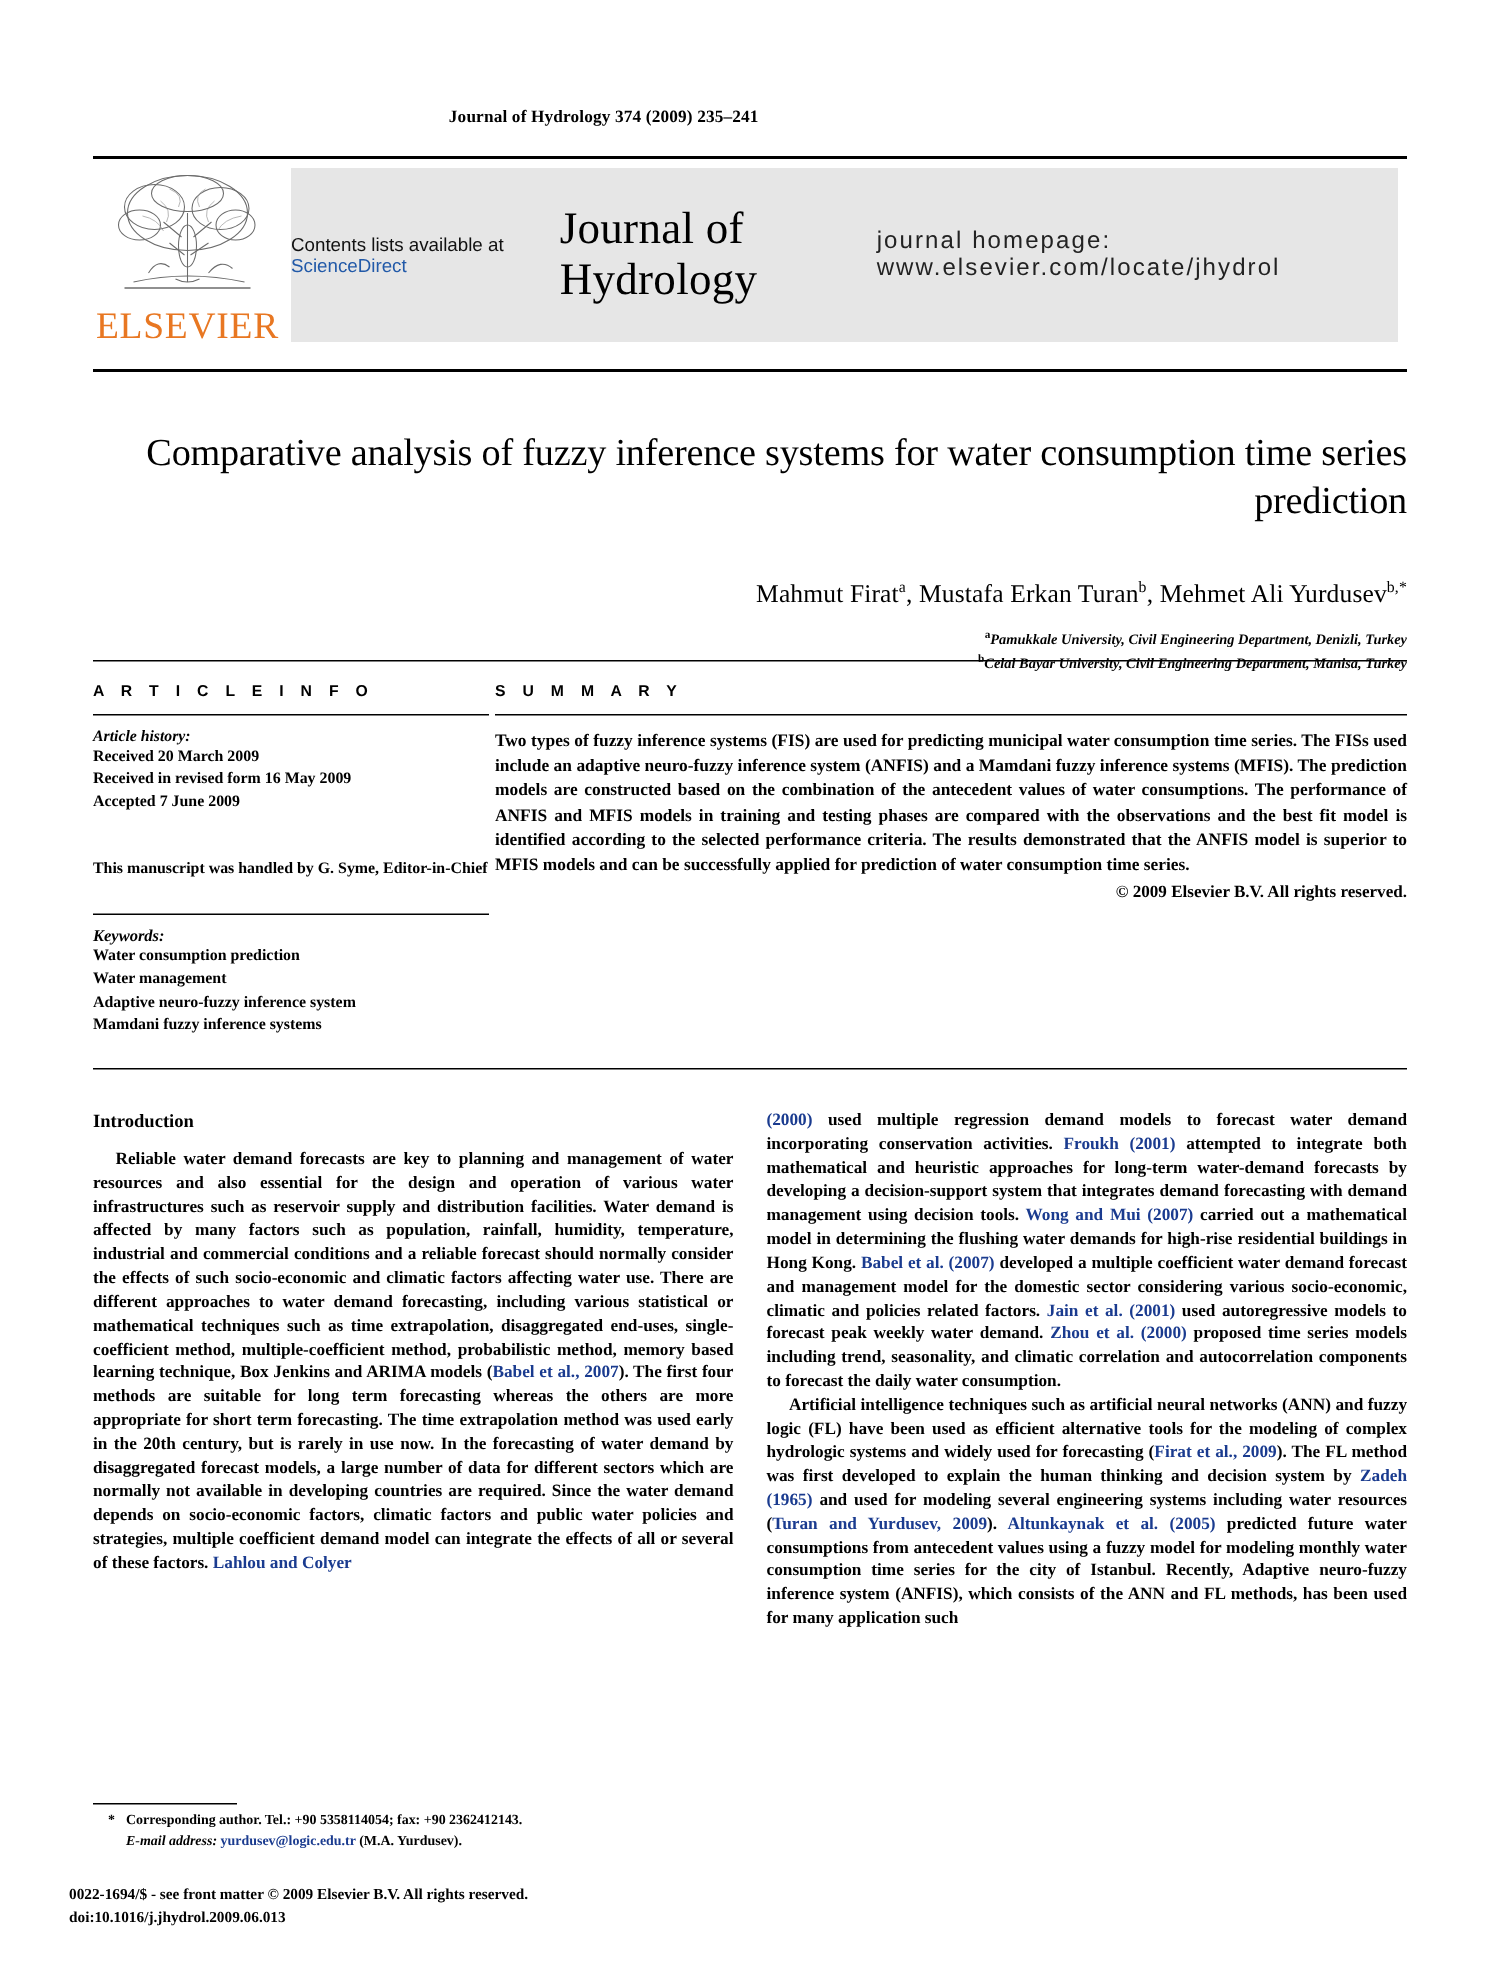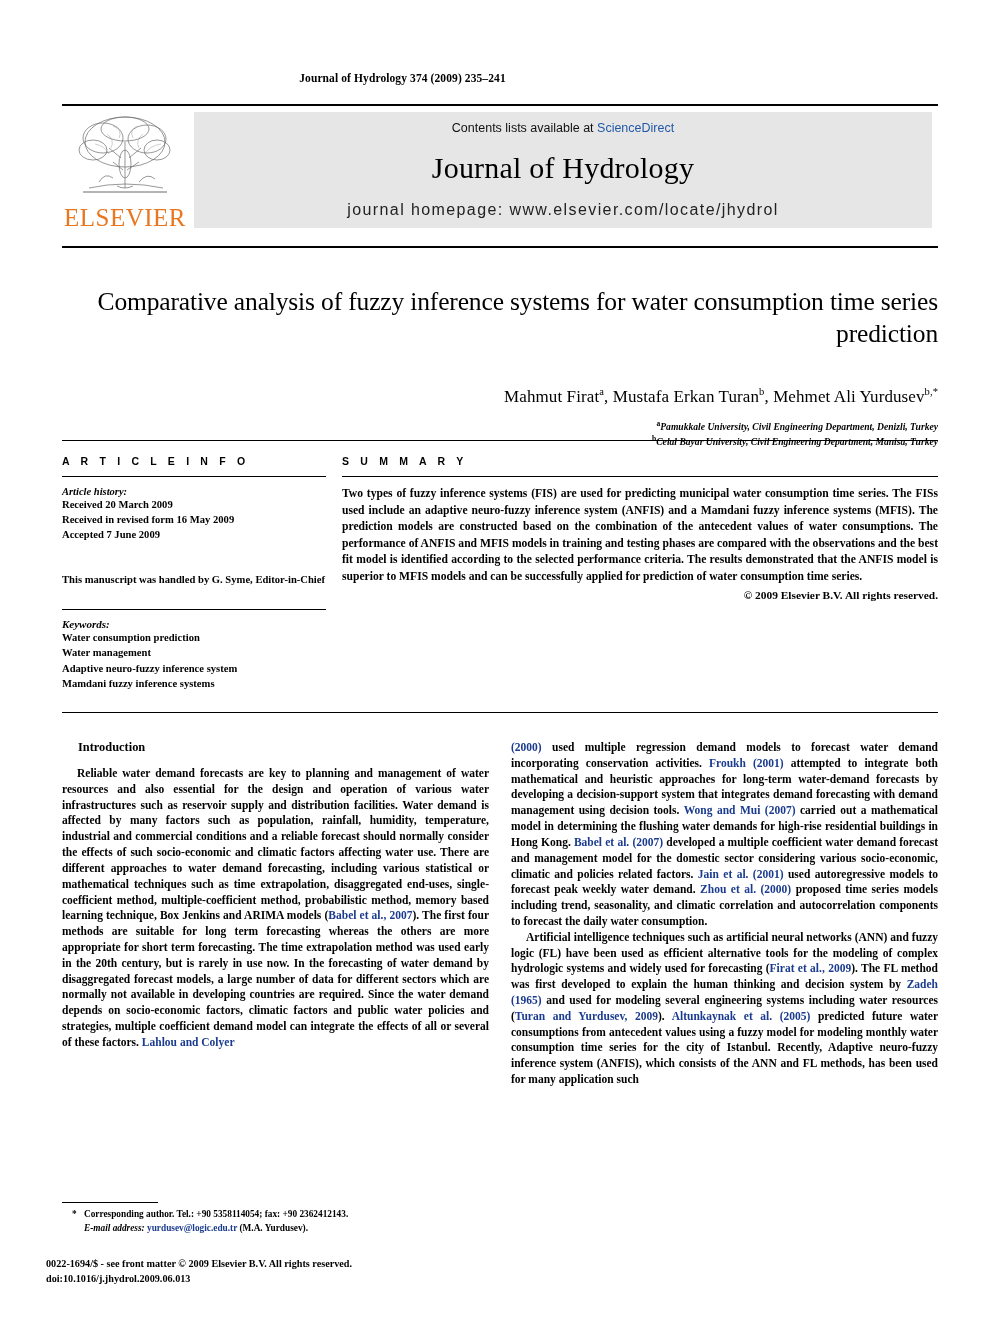--- a/index.html
+++ b/index.html
@@ -28,21 +28,21 @@
   .logo-cell{width:126px;flex:0 0 126px;display:flex;flex-direction:column;
              align-items:center;justify-content:flex-end;padding-bottom:2px;}
   .tree-wrap{width:112px;height:92px;display:block;}
   .elsevier-word{
     font-family:"Liberation Serif", serif;
     color:#E87722;font-size:25px;letter-spacing:.5px;line-height:1;
     margin-top:1px;font-weight:normal;
   }
   .center-cell{
     flex:1 1 auto;background:#e6e6e6;margin:0 6px;
-    display:flex;flex-direction:column;align-items:center;justify-content:space-between;
+    display:flex;flex-direction:row;align-items:center;justify-content:space-between;
     padding:9px 0 9px 0;height:116px;box-sizing:border-box;
   }
   .contents-line{font-family:"Liberation Sans",sans-serif;font-size:12.5px;color:#111;}
   .sd-link{color:#2159a8;}
   .journal-title{
     font-family:"Liberation Serif", serif;
     font-size:30px;letter-spacing:.2px;color:#000;
   }
   .homepage-line{
     font-family:"Liberation Sans",sans-serif;font-size:16px;color:#222;
@@ -79,21 +79,21 @@
   .authors{font-size:17px;margin-top:36px;letter-spacing:.1px;}
   .authors sup{font-size:10.5px;}
   .affils{margin-top:12px;}
   .affil{font-style:italic;font-weight:bold;font-size:9.6px;line-height:1.45;}
   .affil sup{font-style:normal;font-size:7.5px;}
 
   
   .infobar{position:absolute;top:440px;left:62px;width:876px;border-top:1px solid #000;}
   .cols{position:absolute;top:455px;left:62px;width:876px;display:flex;}
   .col-info{width:264px;flex:0 0 264px;}
-  .col-sum{flex:1 1 auto;margin-left:16px;}
+  .col-sum{flex:1 1 auto;margin-left:4px;}
   .sec-head{
     font-family:"Liberation Sans",sans-serif;
     font-size:10.5px;font-weight:bold;letter-spacing:4.2px;margin-bottom:9px;
   }
   .hr-thick{border-top:1.6px solid #000;margin:0 0 9px 0;}
   .hist-label{font-style:italic;font-weight:bold;font-size:10.5px;}
   .info-text{font-size:10.6px;line-height:1.42;font-weight:bold;}
   .info-gap{height:30px;}
   .handled{font-size:10.6px;line-height:1.42;font-weight:bold;}
   .kw-rule{border-top:1.4px solid #000;margin:22px 0 8px 0;}
@@ -106,21 +106,21 @@
   .copyright{text-align:right;font-size:11.4px;margin-top:4px;font-weight:bold;}
 
   .bottom-rule{position:absolute;top:712px;left:62px;width:876px;border-top:1px solid #000;}
 
   
   .body-cols{
     position:absolute;top:740px;left:62px;width:876px;
     display:flex;gap:22px;
   }
   .bcol{width:427px;flex:0 0 427px;}
-  .h1{font-size:12.4px;font-weight:bold;margin:0 0 11px 16px;}
+  .h1{font-size:12.4px;font-weight:bold;margin:0 0 11px 0;}
   p.para{
     margin:0;font-size:11.5px;line-height:1.375;text-align:justify;
     font-weight:bold;text-indent:15px;
   }
   p.para.cont{text-indent:0;}
   .cite{color:#1a3b8f;}
 
   
   .fn-rule{position:absolute;top:1202px;left:62px;width:96px;border-top:1px solid #000;}
   .footnote{

